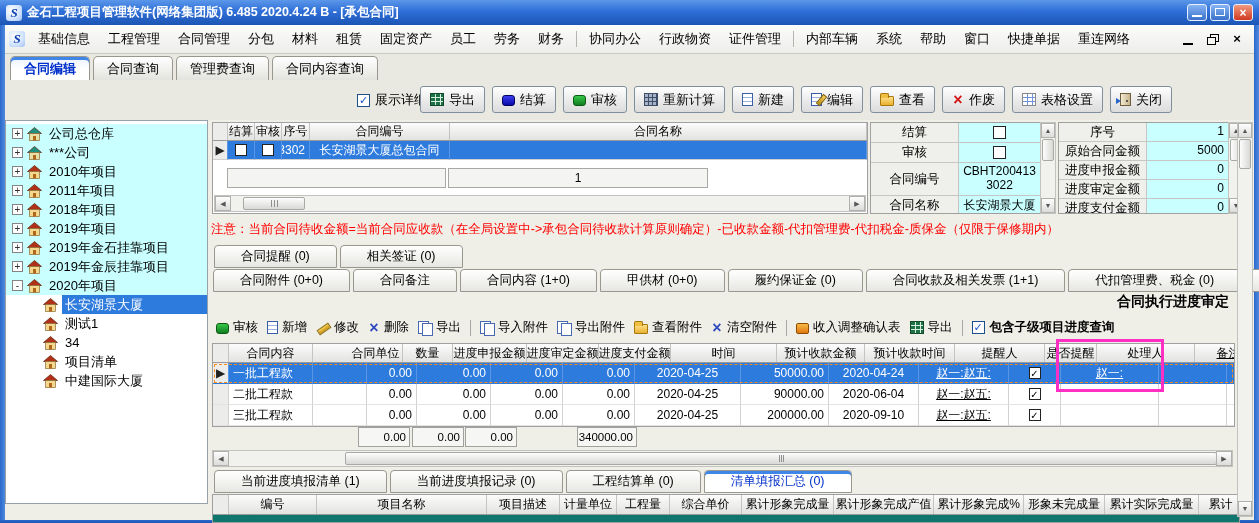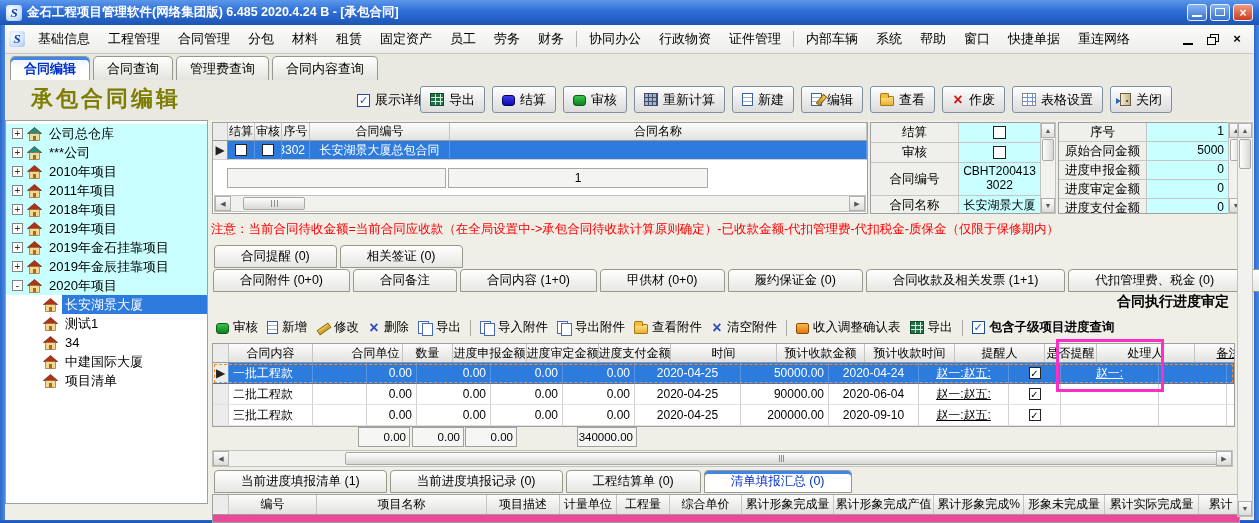--- a/index.html
+++ b/index.html
@@ -133,21 +133,21 @@
 .ptable{position:absolute;left:212px;top:343px;width:1023px;height:84px;background:#fff;border:1px solid #a0a0a0;overflow:hidden;z-index:1;}
 .ptable .gh{height:19px;}
 .ptable .gr{height:21px;}
 .ptable .gr.sel{background:#2e7bde;color:#fff;outline:1px dashed #ff8c1a;outline-offset:-2px;}
 .ptable .gr.sel .c{border-right-color:#5a95e5;border-bottom-color:#2e7bde;}
 .ptotals{position:absolute;left:212px;top:427px;width:1021px;height:20px;}
 .tbox{position:absolute;top:0;height:20px;border:1px solid #a0a09c;background:#f6f6f4;display:flex;align-items:center;justify-content:flex-end;padding:0 3px;font-size:11.5px;}
 .pinkbox{position:absolute;border:3px solid #ff2ec4;z-index:6;pointer-events:none;}
 
 
-.bgrid{position:absolute;left:212px;top:494px;width:1028px;height:29px;background:#ec4899;border:1px solid #a0a0a0;overflow:hidden;z-index:1;}
+.bgrid{position:absolute;left:212px;top:494px;width:1028px;height:29px;background:#0f766e;border:1px solid #a0a0a0;overflow:hidden;z-index:1;}
 .bgrid .gh{height:20px;}
 </style>
 </head>
 <body>
 
 <div class="titlebar">
   <span class="applogo">S</span>
   <span>金石工程项目管理软件(网络集团版) 6.485  2020.4.24 B - [承包合同]</span>
   <span class="winbtns">
     <span class="wb">
@@ -203,21 +203,20 @@
 </div>
 
 <div class="maintabs" id="maintabs">
     <span class="mtab active">合同编辑</span>
     <span class="mtab">合同查询</span>
     <span class="mtab">管理费查询</span>
     <span class="mtab">合同内容查询</span>
   </div>
 
 <div class="hdr">
-  <span class="pagetitle">承包合同编辑</span>
   <span class="hdrcheck">
     <span class="cb blue">✓</span>
     <span>展示详细内容</span>
   </span>
   <span class="hdrbtns" id="hdrbtns">
       <button class="btn">
         <span class="ic ic-excel"></span>
         <span>导出</span>
       </button>
       <button class="btn">
@@ -364,29 +363,29 @@
         <rect x="6" y="9" width="3" height="4.5" fill="#b06818"></rect>
       </svg>
       <span class="tlabel">34</span>
     </div>
     <div class="trow lvl1">
       <svg width="15" height="14" viewBox="0 0 15 14">
         <polygon points="7.5,0.5 14.5,6.5 0.5,6.5" fill="#b03018" stroke="#5c2408" stroke-width="0.7"></polygon>
         <rect x="2.5" y="6.5" width="10" height="7" fill="#f5d890" stroke="#8a6a34" stroke-width="0.7"></rect>
         <rect x="6" y="9" width="3" height="4.5" fill="#b06818"></rect>
       </svg>
+      <span class="tlabel">项目清单</span>
+    </div>
+    <div class="trow lvl1">
+      <svg width="15" height="14" viewBox="0 0 15 14">
+        <polygon points="7.5,0.5 14.5,6.5 0.5,6.5" fill="#b03018" stroke="#5c2408" stroke-width="0.7"></polygon>
+        <rect x="2.5" y="6.5" width="10" height="7" fill="#f5d890" stroke="#8a6a34" stroke-width="0.7"></rect>
+        <rect x="6" y="9" width="3" height="4.5" fill="#b06818"></rect>
+      </svg>
       <span class="tlabel">中建国际大厦</span>
-    </div>
-    <div class="trow lvl1">
-      <svg width="15" height="14" viewBox="0 0 15 14">
-        <polygon points="7.5,0.5 14.5,6.5 0.5,6.5" fill="#b03018" stroke="#5c2408" stroke-width="0.7"></polygon>
-        <rect x="2.5" y="6.5" width="10" height="7" fill="#f5d890" stroke="#8a6a34" stroke-width="0.7"></rect>
-        <rect x="6" y="9" width="3" height="4.5" fill="#b06818"></rect>
-      </svg>
-      <span class="tlabel">项目清单</span>
     </div>
   </div>
 
 <div class="cgrid">
   <div class="gh" id="cg-head">
       <span class="c ind" style="width: 15px;"></span>
       <span class="c" style="width: 27px;">结算</span>
       <span class="c" style="width: 27px;">审核</span>
       <span class="c" style="width: 28px;">序号</span>
       <span class="c" style="width: 140px;">合同编号</span>

